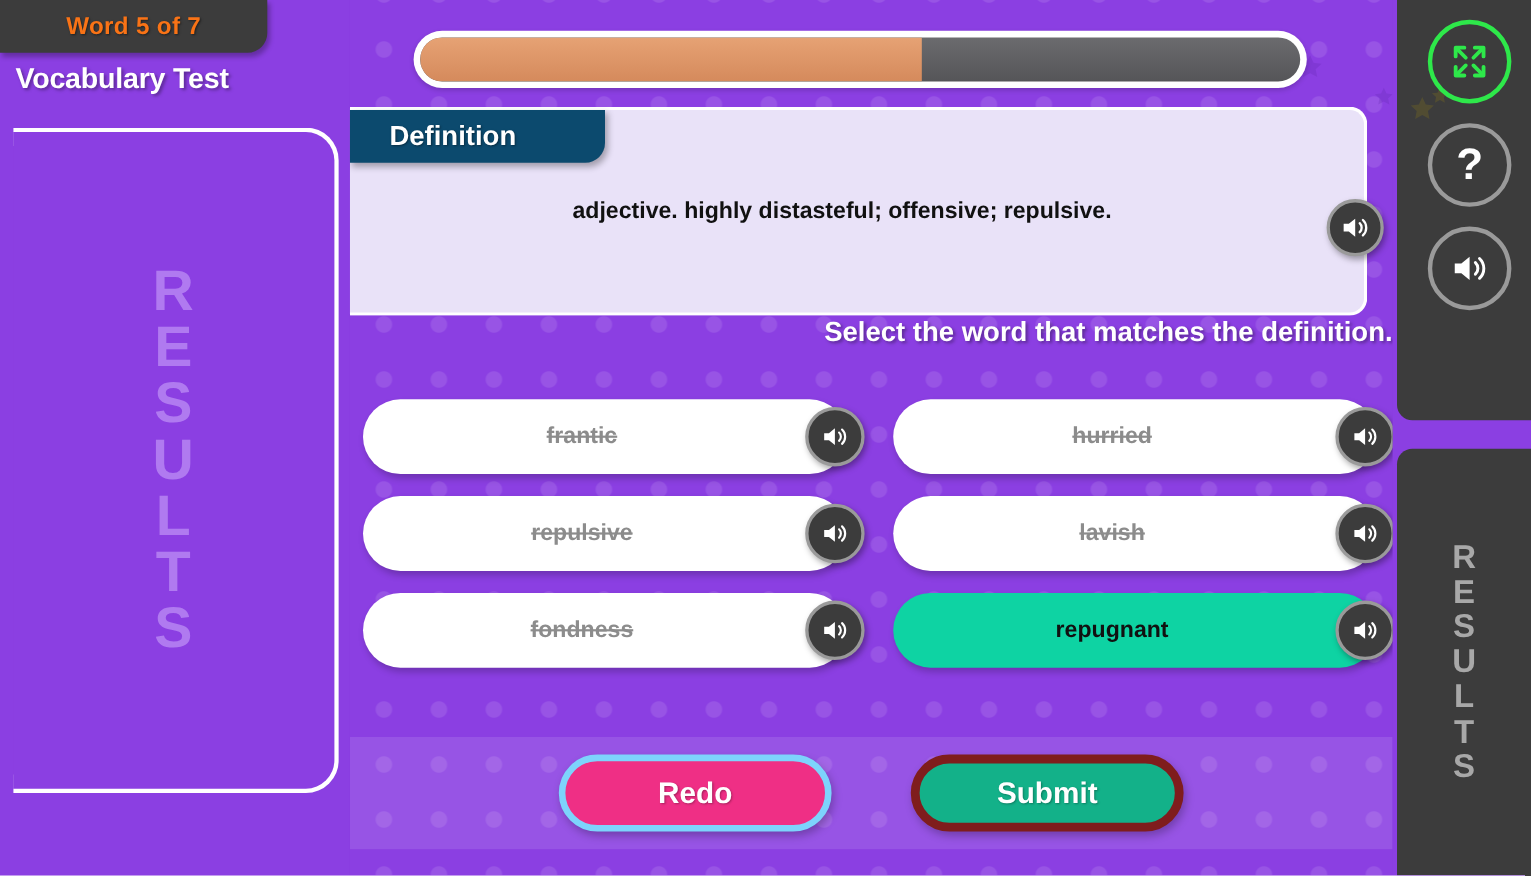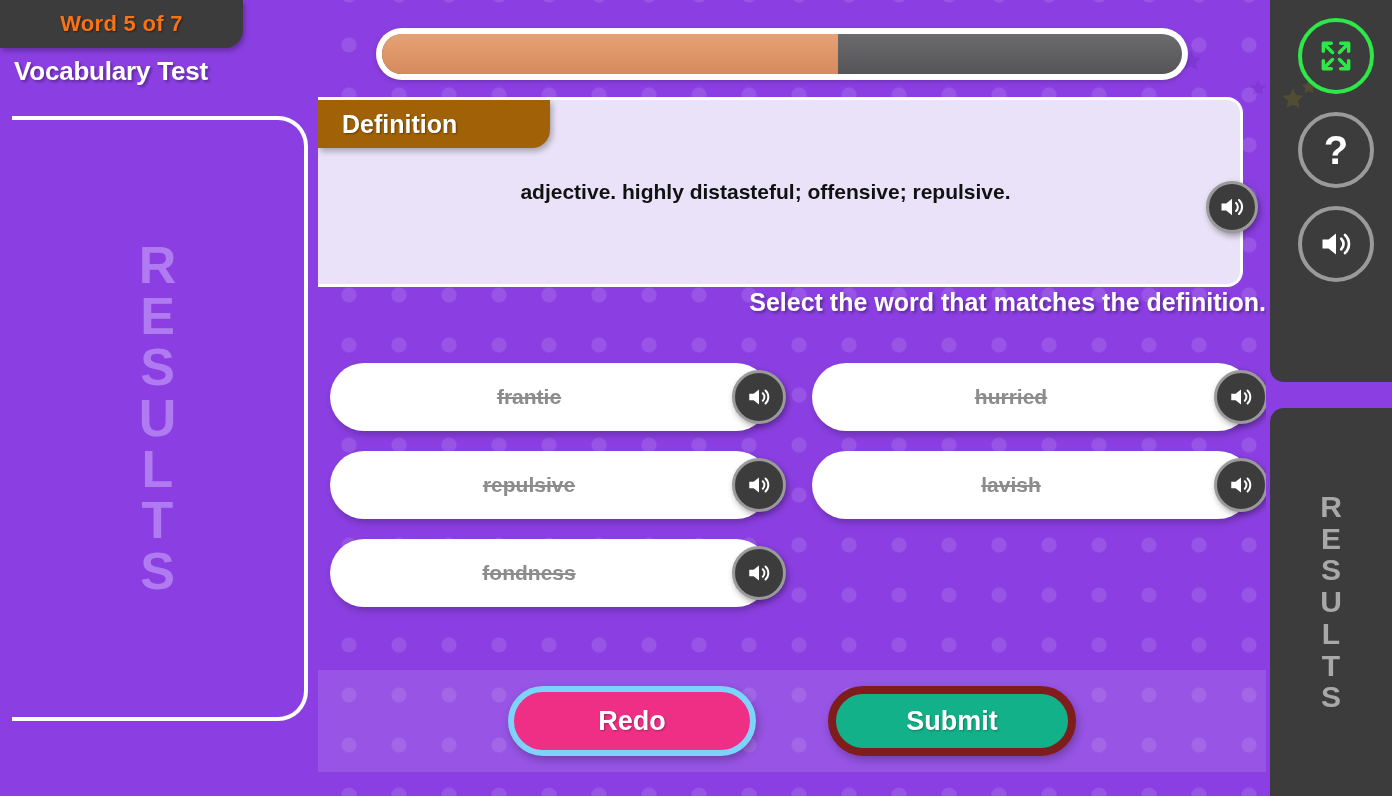--- a/index.html
+++ b/index.html
@@ -104,23 +104,23 @@
     position: absolute; left: 0px; top: 97px;
     width: 925px; height: 190px;
     background: #e9e2f8;
     border: 3px solid #ffffff;
     border-left: none;
     border-radius: 0 16px 16px 0;
   }
   .def-tab {
     position: absolute; left: 0px; top: 100px;
     width: 232px; height: 48px;
-    background: #a16207;
+    background: #0c4a6e;
     border-bottom-right-radius: 18px;
-    display: flex; align-items: center; padding-left: 24px;
+    display: flex; align-items: center; padding-left: 36px;
     box-shadow: 2px 3px 6px rgba(0,0,0,0.3);
     z-index: 3;
   }
   .def-tab span {
     color: #ffffff; font-size: 25px; font-weight: bold;
     text-shadow: 1px 1px 2px rgba(0,0,0,0.4);
   }
   .def-text {
     position: absolute; left: 0; top: 97px;
     width: 925px; height: 190px;
@@ -350,20 +350,29 @@
       <div class="opt-row">
         <div class="option eliminated">
           <span class="label">fondness</span>
           <div class="spk spk-opt">
             <svg width="26" height="26" viewBox="0 0 24 24">
               <path fill="#ffffff" d="M3 9v6h4l5 4V5L7 9H3z"></path>
               <path fill="none" stroke="#ffffff" stroke-width="1.8" stroke-linecap="round" d="M15.5 8.5a4.8 4.8 0 010 7M18 6a8.2 8.2 0 010 12"></path>
             </svg>
           </div>
         </div>
+        <div class="option selected">
+          <span class="label">repugnant</span>
+          <div class="spk spk-opt">
+            <svg width="26" height="26" viewBox="0 0 24 24">
+              <path fill="#ffffff" d="M3 9v6h4l5 4V5L7 9H3z"></path>
+              <path fill="none" stroke="#ffffff" stroke-width="1.8" stroke-linecap="round" d="M15.5 8.5a4.8 4.8 0 010 7M18 6a8.2 8.2 0 010 12"></path>
+            </svg>
+          </div>
+        </div>
       </div>
     </div>
 
     <div class="footer">
       <div class="act-btn act-redo">
         <span>Redo</span>
       </div>
       <div class="act-btn act-submit">
         <span>Submit</span>
       </div>

